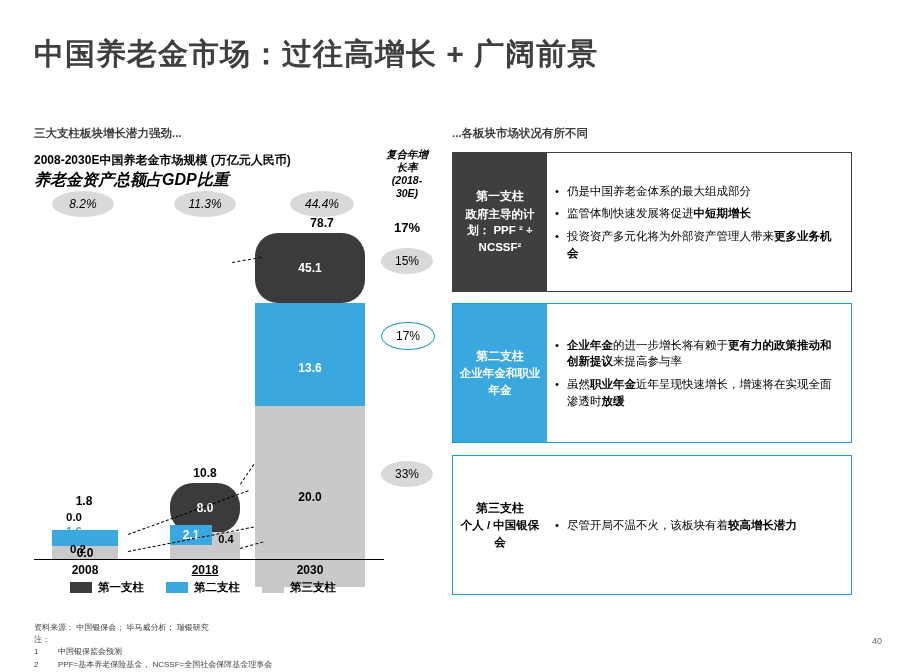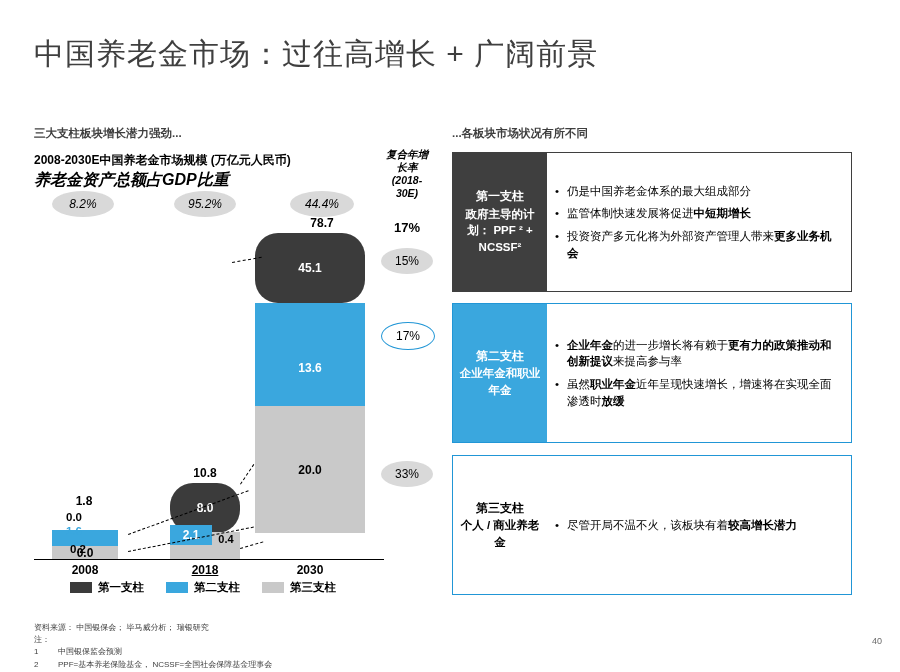--- a/index.html
+++ b/index.html
@@ -17,21 +17,21 @@
   }
   .slide {
     position: absolute;
     inset: 0;
   }
   .title {
     position: absolute;
     left: 34px;
     top: 34px;
     font-size: 30px;
-    font-weight: 400;
+    font-weight: 700;
     color: #3f3f3f;
     letter-spacing: 1px;
     white-space: nowrap;
   }
 
   
   .left-head {
     position: absolute;
     left: 34px;
     top: 126px;
@@ -255,36 +255,36 @@
   <div class="left-head">三大支柱板块增长潜力强劲...</div>
   <div class="chart-title">2008-2030E中国养老金市场规模 (万亿元人民币)</div>
   <div class="chart-sub">养老金资产总额占GDP比重</div>
 
   <div class="cagr-head">
     
     复合年增<br>长率<br>(2018-<br>30E)
   </div>
 
   <div class="ellipse" style="left:52px; top:191px; width:62px; height:26px;">8.2%</div>
-  <div class="ellipse" style="left:174px; top:191px; width:62px; height:26px;">95.2%</div>
+  <div class="ellipse" style="left:174px; top:191px; width:62px; height:26px;">11.3%</div>
   <div class="ellipse" style="left:290px; top:191px; width:64px; height:26px;">44.4%</div>
 
   <div class="bar-total" style="left:288px; top:216px; width:68px;">78.7</div>
   <div class="bar-total" style="left:173px; top:466px; width:64px;">10.8</div>
   <div class="bar-total" style="left:56px; top:494px; width:56px;">1.8</div>
 
   <div style="position:absolute; left:376px; top:220px; width:62px; text-align:center; font-size:13px; font-weight:bold;">17%</div>
 
   <div class="ellipse cagr" style="left:381px; top:248px; width:52px; height:26px; font-style:normal;">15%</div>
   <div class="ellipse blue" style="left:381px; top:322px; width:52px; height:26px; font-style:normal;">17%</div>
   <div class="ellipse cagr" style="left:381px; top:461px; width:52px; height:26px; font-style:normal;">33%</div>
 
   <div class="bar seg-dark" style="left:255px; top:233px; width:110px; height:70px;">45.1</div>
   <div class="bar seg-blue" style="left:255px; top:303px; width:110px; height:130px;">13.6</div>
-  <div class="bar seg-grey" style="left:255px; top:406px; width:110px; height:127px;">20.0</div>
+  <div class="bar seg-grey" style="left:255px; top:406px; width:110px; height:181px;">20.0</div>
 
   <div class="bar seg-dark" style="left:170px; top:483px; width:70px; height:50px;">8.0</div>
   <div class="bar seg-blue" style="left:170px; top:525px; width:42px; height:20px;">2.1</div>
   <div class="bar seg-grey" style="left:212px; top:532px; width:28px; height:13px; font-size:11px;">0.4</div>
   <div style="position:absolute; left:170px; top:545px; width:70px; height:14px; background:#c9c9c9;"></div>
 
   <div class="bar seg-blue" style="left:52px; top:530px; width:66px; height:16px;"></div>
   <div class="bar seg-grey" style="left:52px; top:546px; width:66px; height:13px;">0.0</div>
 
   <div class="val-out val-dark" style="left:46px; top:511px; width:56px;">0.0</div>
@@ -339,21 +339,21 @@
     </div>
     <div class="pillar-body">
       <div class="bullet"><b>企业年金</b>的进一步增长将有赖于<b>更有力的政策推动和创新提议</b>来提高参与率</div>
       <div class="bullet">虽然<b>职业年金</b>近年呈现快速增长，增速将在实现全面渗透时<b>放缓</b></div>
     </div>
   </div>
 
   <div class="pillar pillar-3" style="top:455px; height:140px;">
     <div class="pillar-label">
       <span class="p-name">第三支柱</span>
-      <span>个人 / 商业养老金</span>
+      <span>个人 / 中国银保会</span>
     </div>
     <div class="pillar-body">
       <div class="bullet">尽管开局不温不火，该板块有着<b>较高增长潜力</b></div>
     </div>
   </div>
 
   <div class="source">资料来源： 中国银保会；  毕马威分析；  瑞银研究</div>
   <div class="notes">
     <div>注：</div>
     <div class="note-row">

